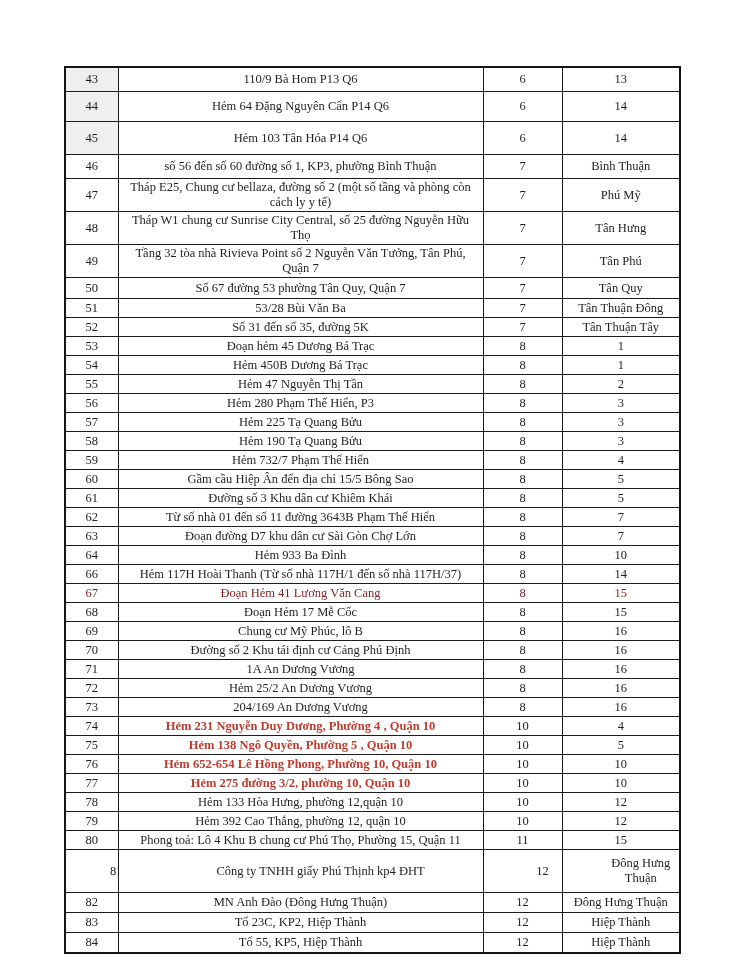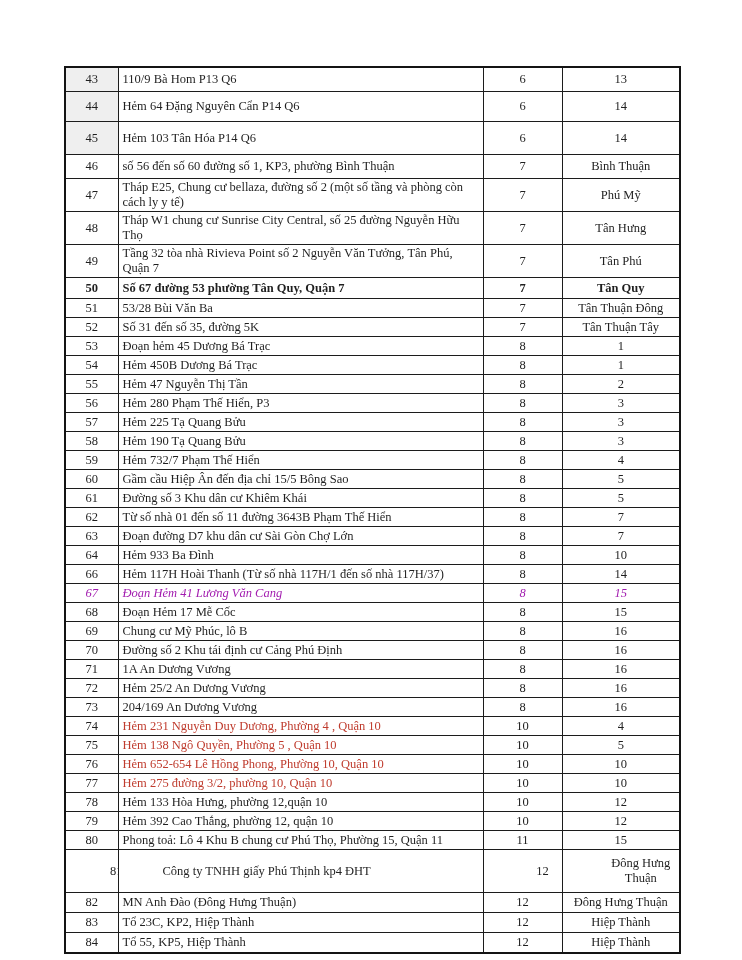--- a/index.html
+++ b/index.html
@@ -24,42 +24,42 @@
   }
   td {
     border: 1px solid #1c1c1c;
     height: 16px;
     padding: 1px 4px;
     line-height: 1.18;
     vertical-align: middle;
     overflow: hidden;
   }
   td.col-no       { text-align: center; padding: 1px 2px; }
-  td.col-address  { text-align: left; }
+  td.col-address  { text-align: center; }
   td.col-district { text-align: center; }
   td.col-ward     { text-align: center; }
 
   
   tr:nth-child(1) td { height: 21px; }
   tr:nth-child(2) td { height: 27px; }
   tr:nth-child(3) td { height: 30px; }
   tr:nth-child(4) td { height: 21px; }
   tr:nth-child(5) td,
   tr:nth-child(6) td,
   tr:nth-child(7) td { height: 30px; }
-  tr:nth-child(8) td { height: 18px; font-weight: bold; }
+  tr:nth-child(8) td { height: 18px; }
   tr:nth-child(38) td { height: 40px; padding-left: 44px; }
   tr:nth-child(n+39) td { height: 17px; }
 
   
   tr:nth-child(-n+3) td.col-no { background: #efefef; }
 
   
-  tr.red-addr td.col-address { color: #bf3b2d; }
-  tr.red-full td { color: #a21caf; font-style: italic; }
+  tr.red-addr td.col-address { color: #bf3b2d; font-weight: bold; }
+  tr.red-full td { color: #7f1d1d; }
 </style>
 </head>
 <body>
 
 <div class="page">
   <table class="doc-table">
     <colgroup>
       <col style="width:53px">
       <col style="width:365px">
       <col style="width:79px">

